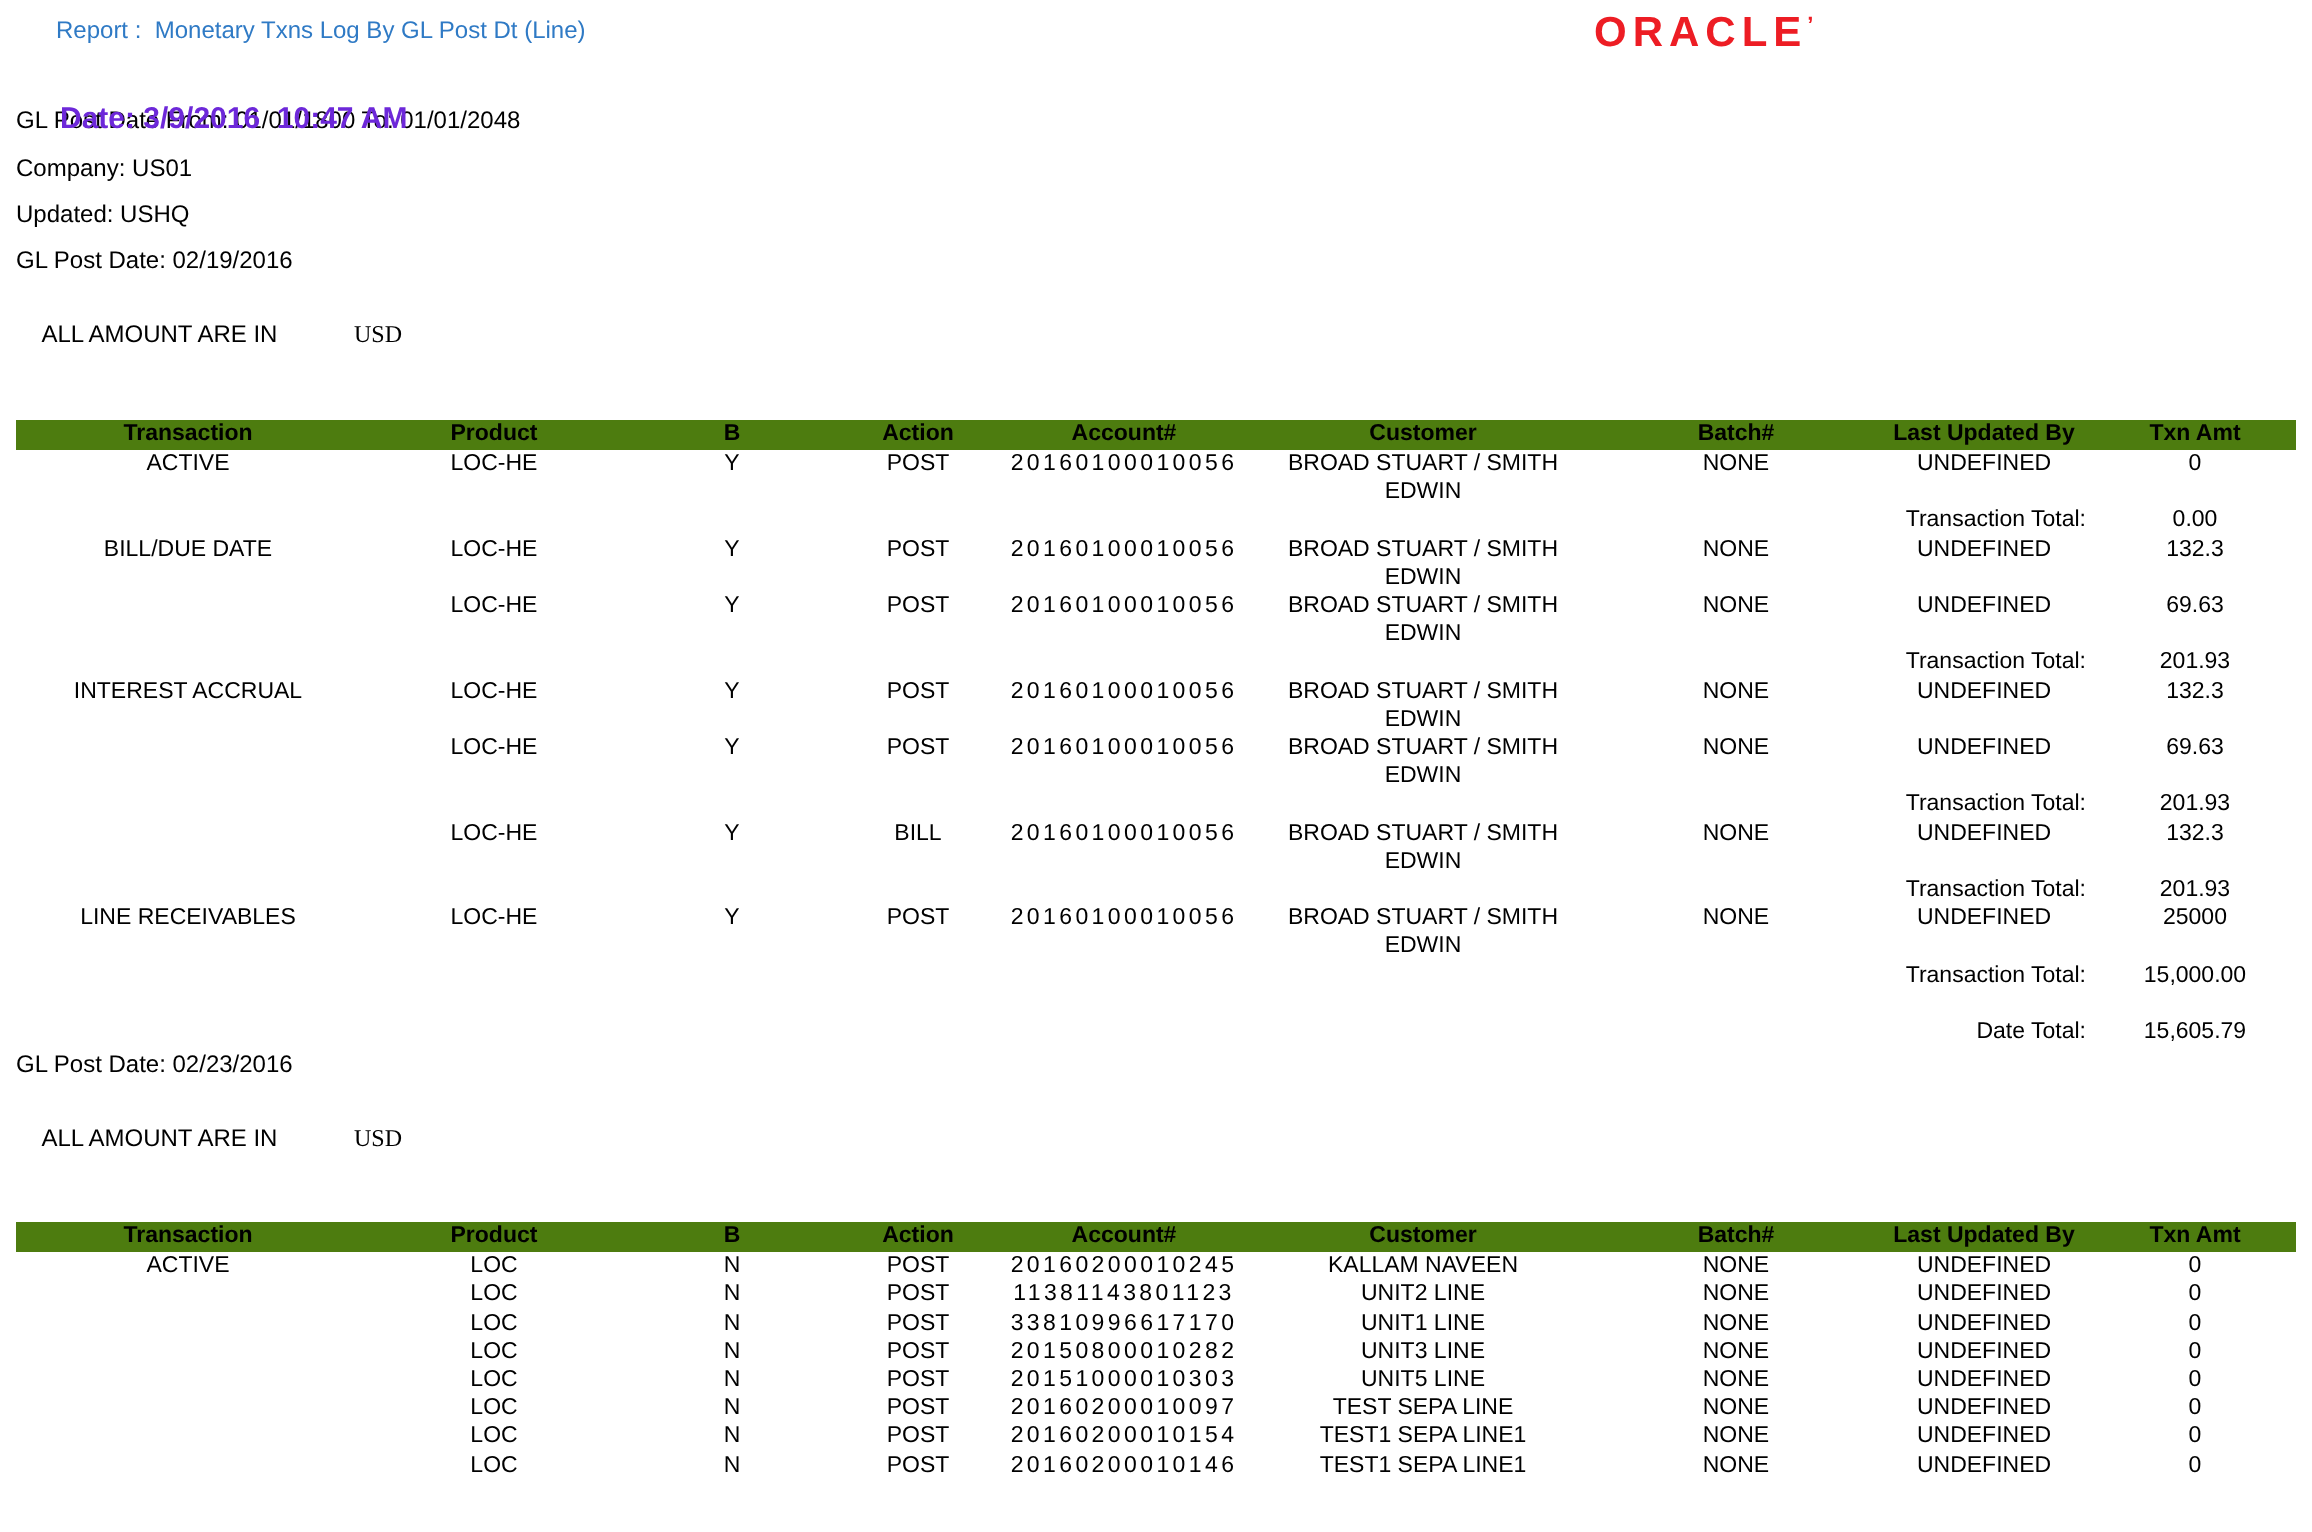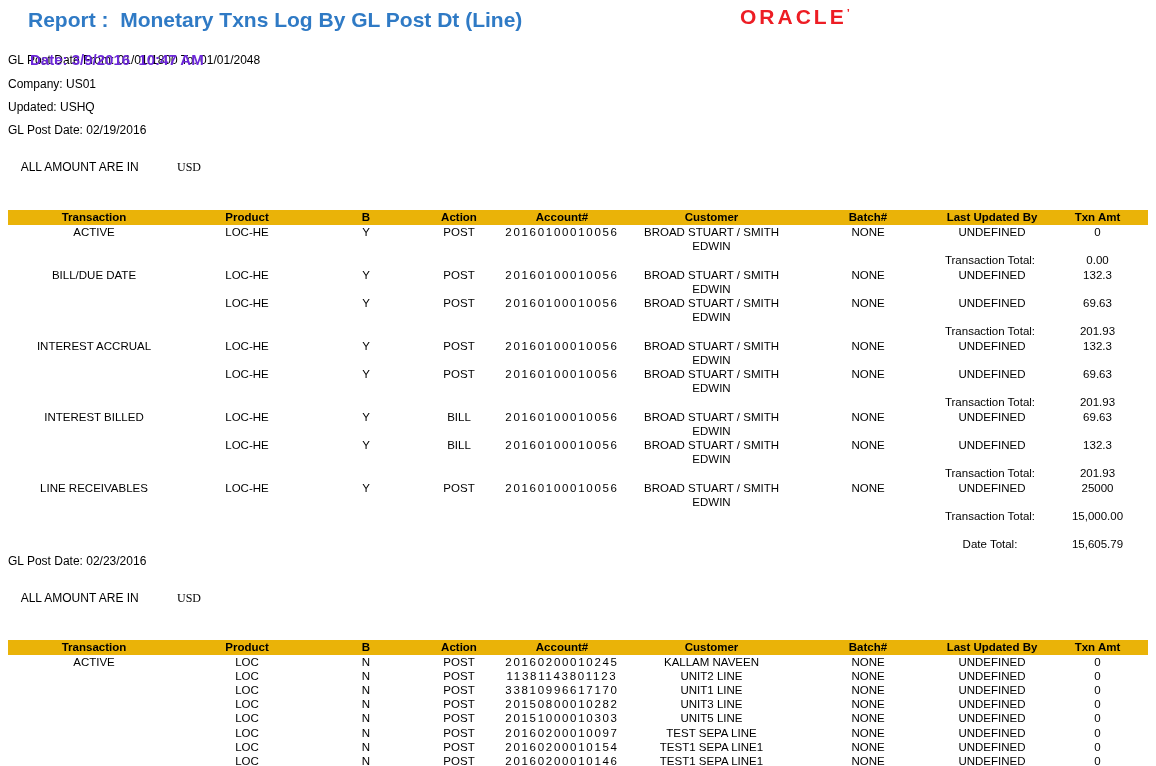--- a/index.html
+++ b/index.html
@@ -2,23 +2,23 @@
 <html><head>
 <meta charset="utf-8">
 <style>
   html,body{margin:0;padding:0;}
   body{
     width:1156px;height:766px;background:#fff;color:#000;
     font-family:"Liberation Sans",sans-serif;position:relative;overflow:hidden;
   }
   
   .hdr{position:relative;height:54px;}
-  .title{position:absolute;left:28px;top:8px;font-size:21px;font-weight:bold;color:#2f7ac5;white-space:pre;}
+  .title{position:absolute;left:28px;top:8px;font-size:12px;font-weight:normal;color:#2f7ac5;white-space:pre;}
   .dateline{position:absolute;left:30px;top:31px;font-size:15px;font-weight:bold;color:#6d28d9;white-space:pre;margin-top:20px;}
-  .logo{position:absolute;left:740px;top:6px;line-height:normal;text-align:center;}
+  .logo{position:absolute;left:797px;top:6px;line-height:normal;text-align:center;}
   .brand{color:#ed1d24;font-size:21px;font-weight:bold;letter-spacing:3px;line-height:21px;font-family:"Liberation Sans",sans-serif;}
   .brandmark{color:#ed1d24;font-size:11px;font-weight:bold;vertical-align:7px;letter-spacing:0;}
   .product{color:#2a6fad;font-size:15.5px;margin-left:15px;line-height:16px;white-space:pre;}
   
   .meta{font-size:12px;line-height:13px;margin-left:8px;white-space:pre;}
   .range{margin-top:0;}
   .company{margin-top:11px;}
   .branch{margin-top:10px;}
   .s1 .gl-date{margin-top:10px;}
   .s2 .gl-date{margin-top:3px;}
@@ -26,30 +26,30 @@
   .currency{position:absolute;left:169px;top:13px;font-family:Liberation Serif, serif;}
   
   table.rpt{border-collapse:collapse;table-layout:fixed;width:1140px;margin:10px 0 0 8px;font-size:11.5px;}
   .s2 table.rpt{margin-top:9px;}
   table.rpt col.c1{width:172px;} table.rpt col.c2{width:134px;}
   table.rpt col.c3{width:104px;} table.rpt col.c4{width:82px;}
   table.rpt col.c5{width:124px;} table.rpt col.c6{width:175px;}
   table.rpt col.c7{width:138px;} table.rpt col.c8{width:110px;}
   table.rpt col.c9{width:101px;}
   table.rpt th{
-    background:#eab308;font-weight:bold;font-size:11.5px;height:15px;
+    background:#4d7c0f;font-weight:bold;font-size:11.5px;height:15px;
     line-height:15px;padding:0;text-align:center;white-space:nowrap;overflow:visible;
   }
   table.rpt td{
     padding:0;text-align:center;line-height:14.2px;vertical-align:top;
     overflow:visible;white-space:nowrap;
   }
   table.rpt td.customer{white-space:pre-line;}
   table.rpt td.account{letter-spacing:1.7px;}
-  table.rpt tr.total td.total-label{text-align:center;padding-right:4px;}
+  table.rpt tr.total td.total-label{text-align:right;padding-right:4px;}
   table.rpt tr.blank td{height:14px;line-height:14.2px;}
 </style>
 </head>
 <body>
 
 <div class="hdr">
   <div class="title">Report :  Monetary Txns Log By GL Post Dt (Line)</div>
   <div class="dateline">Date: 3/9/2016  10:47 AM</div>
   <div class="logo">
     <span class="brand">ORACLE</span><span class="brandmark">’</span>
@@ -161,32 +161,20 @@
           <td>NONE</td>
           <td>UNDEFINED</td>
           <td>69.63</td>
         </tr>
         <tr class="total">
           <td colspan="7">&nbsp;</td>
           <td class="total-label">Transaction Total:</td>
           <td>201.93</td>
         </tr>
         <tr>
-          <td>INTEREST BILLED</td>
-          <td>LOC-HE</td>
-          <td>Y</td>
-          <td>BILL</td>
-          <td class="account">20160100010056</td>
-          <td class="customer">BROAD STUART / SMITH
-EDWIN</td>
-          <td>NONE</td>
-          <td>UNDEFINED</td>
-          <td>69.63</td>
-        </tr>
-        <tr>
           <td></td>
           <td>LOC-HE</td>
           <td>Y</td>
           <td>BILL</td>
           <td class="account">20160100010056</td>
           <td class="customer">BROAD STUART / SMITH
 EDWIN</td>
           <td>NONE</td>
           <td>UNDEFINED</td>
           <td>132.3</td>

